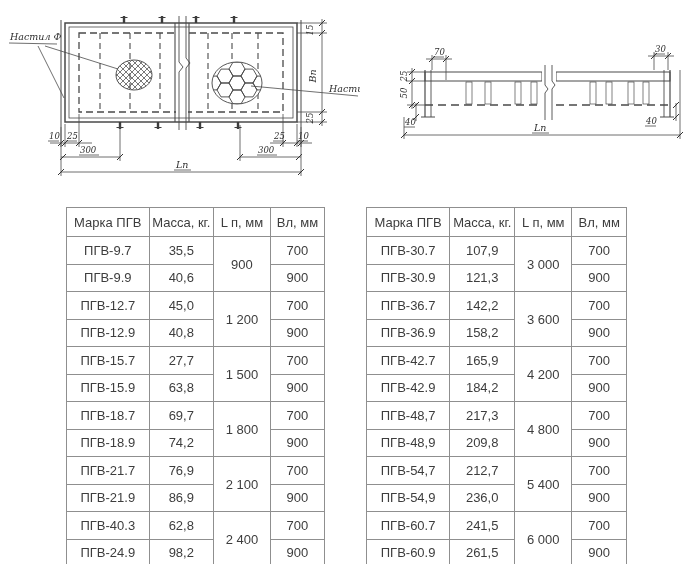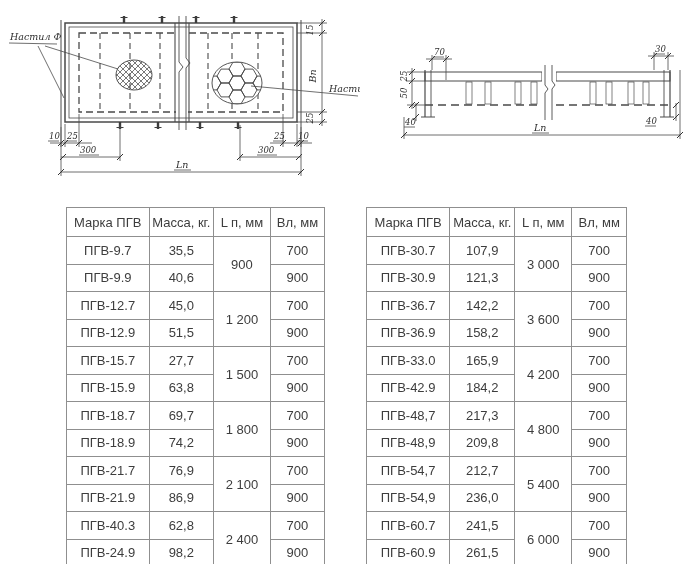--- a/index.html
+++ b/index.html
@@ -287,21 +287,21 @@
           <td>900</td>
         </tr>
         <tr class="gs">
           <td>ПГВ-12.7</td>
           <td>45,0</td>
           <td rowspan="2">1 200</td>
           <td>700</td>
         </tr>
         <tr>
           <td>ПГВ-12.9</td>
-          <td>51,5</td>
+          <td>40,8</td>
           <td>900</td>
         </tr>
         <tr class="gs">
           <td>ПГВ-15.7</td>
           <td>27,7</td>
           <td rowspan="2">1 500</td>
           <td>700</td>
         </tr>
         <tr>
           <td>ПГВ-15.9</td>
@@ -376,21 +376,21 @@
           <td>142,2</td>
           <td rowspan="2">3 600</td>
           <td>700</td>
         </tr>
         <tr>
           <td>ПГВ-36.9</td>
           <td>158,2</td>
           <td>900</td>
         </tr>
         <tr class="gs">
-          <td>ПГВ-33.0</td>
+          <td>ПГВ-42.7</td>
           <td>165,9</td>
           <td rowspan="2">4 200</td>
           <td>700</td>
         </tr>
         <tr>
           <td>ПГВ-42.9</td>
           <td>184,2</td>
           <td>900</td>
         </tr>
         <tr class="gs">

